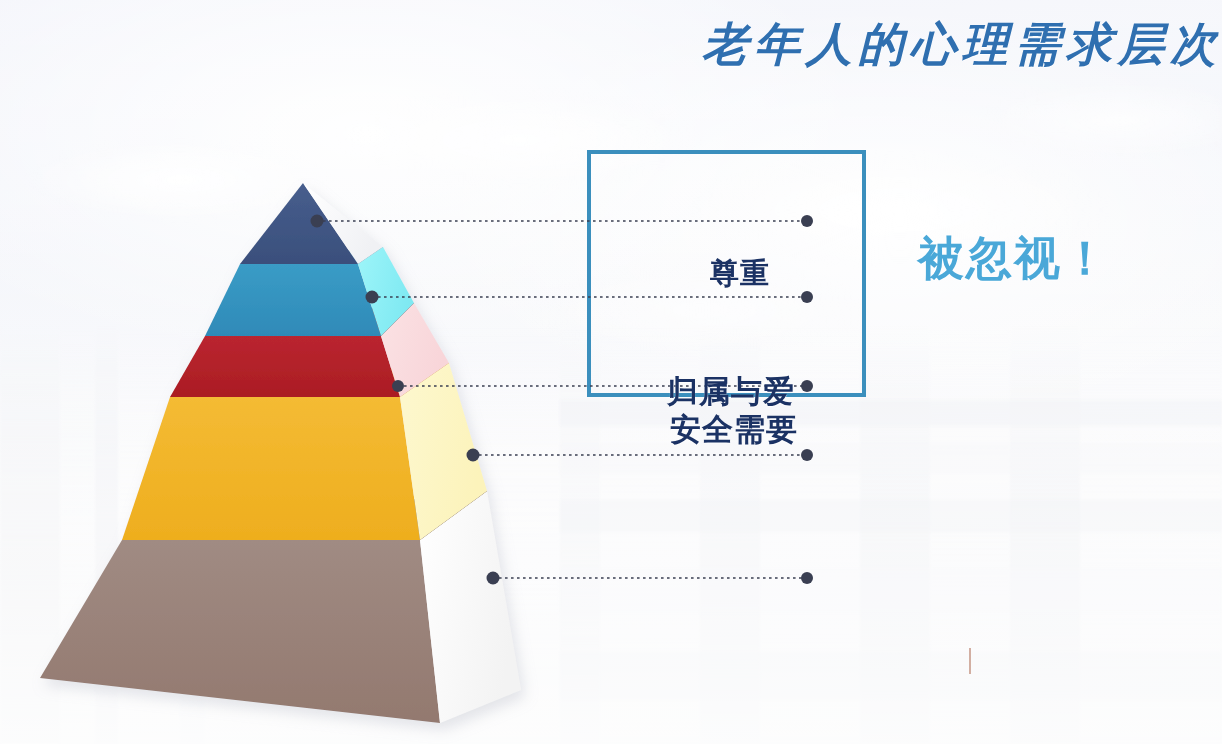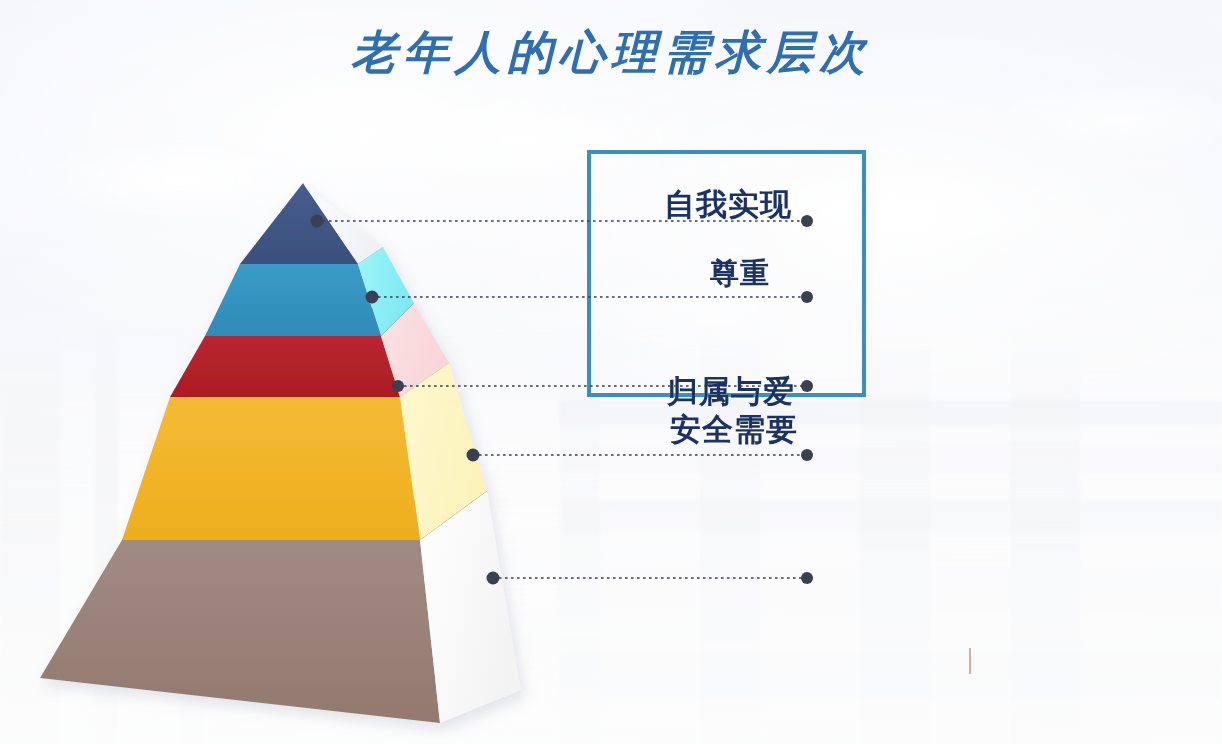--- a/index.html
+++ b/index.html
@@ -69,22 +69,22 @@
     position:absolute;inset:0;
     background:linear-gradient(to bottom, rgba(255,255,255,.42) 0%, rgba(255,255,255,.12) 40%, rgba(255,255,255,.5) 78%, rgba(255,255,255,.72) 100%);
   }
   .bg-streak{
     position:absolute;left:969px;top:648px;width:2px;height:26px;
     background:rgba(196,150,132,.75);
   }
 
   
   .title{
-    position:absolute;left:0;top:24px;width:1222px;
-    text-align:center;
+    position:absolute;left:0;top:16px;width:1222px;
+    text-align:right;
     font-family:"Liberation Serif","DejaVu Serif",serif;
     font-size:46px;line-height:58px;font-weight:700;font-style:italic;
     letter-spacing:6px;color:#2f6fb0;
     text-shadow:0 1px 0 rgba(255,255,255,.8);
     white-space:nowrap;
   }
 
   
   .pyramid{position:absolute;left:0;top:0;width:600px;height:744px;}
   .pyramid svg{display:block;}
@@ -249,19 +249,19 @@
       <circle cx="807" cy="297" r="6"></circle>
       <circle cx="398" cy="386" r="6"></circle>
       <circle cx="807" cy="386" r="6"></circle>
       <circle cx="473" cy="455" r="6.5"></circle>
       <circle cx="807" cy="455" r="6"></circle>
       <circle cx="493" cy="578" r="6.5"></circle>
       <circle cx="807" cy="578" r="6"></circle>
     </g>
   </svg>
 
-  <div class="lbl lbl-self">自我实现</div>
   <div class="lbl lbl-esteem">尊重</div>
   <div class="lbl lbl-belong">归属与爱</div>
   <div class="lbl lbl-safety">安全需要</div>
 
+  <div class="callout">被忽视！</div>
 
 </div>
 
 </body></html>

